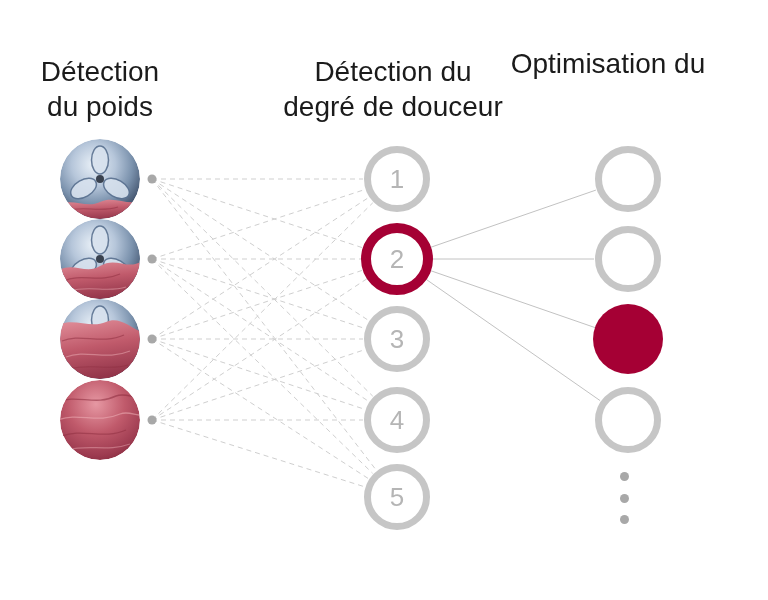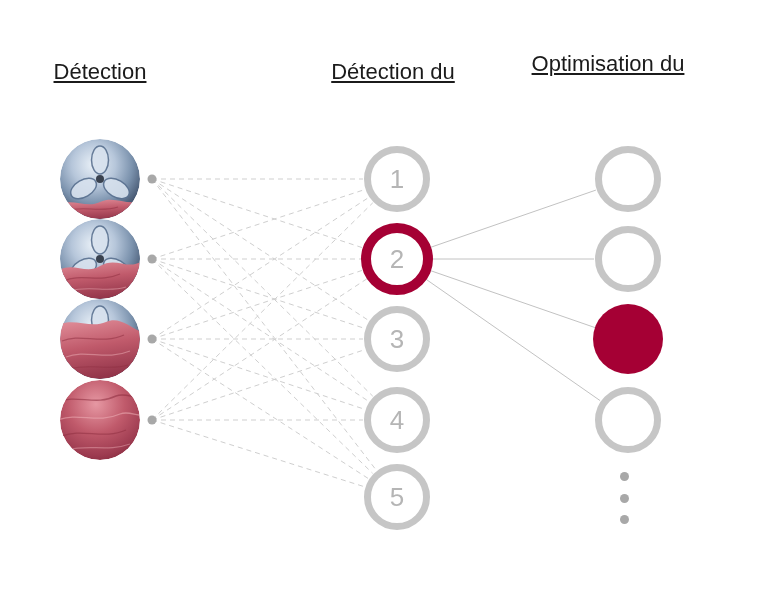--- a/index.html
+++ b/index.html
@@ -1,20 +1,20 @@
 <!DOCTYPE html>
 <html style="--accent-red: #a50034; --ring-gray: #c6c6c6; --number-gray: #b5b5b5; --line-gray: #cfcfcf; --solid-line-gray: #c2c2c2; --dot-gray: #a8a8a8; --text-dark: #1b1b1b;"><head>
 <meta charset="utf-8">
 <style>
   html,body { margin:0; padding:0; background:#fff; }
   body { font-family:"Liberation Sans", sans-serif; }
   .canvas { position:relative; width:768px; height:600px; background:#ffffff; overflow:hidden; }
 
   .col-header { position:absolute; text-align:center; color:var(--text-dark,#1b1b1b);
-                font-size:22px; line-height:35px; z-index:3;text-decoration:underline; }
+                font-size:28px; line-height:35px; z-index:3; }
   .col-header span { display:block; }
 
   svg.links { position:absolute; left:0; top:0; z-index:1; }
   .links .dashed   { stroke:var(--line-gray,#cfcfcf); stroke-width:1; stroke-dasharray:5 4; fill:none; }
   .links .solid    { stroke:var(--solid-line-gray,#c2c2c2); stroke-width:1; fill:none; }
   .links .node-dot { fill:var(--dot-gray,#a8a8a8); }
 
   .img-node { position:absolute; width:80px; height:80px; border-radius:50%; overflow:hidden; z-index:2; }
 
   .ring { position:absolute; border-radius:50%; background:#fff; box-sizing:border-box;
@@ -28,23 +28,25 @@
   .mini-dot { position:absolute; width:9px; height:9px; border-radius:50%;
               background:var(--dot-gray,#b5b5b5); z-index:2; }
 </style>
 </head>
 <body>
 
 <div class="canvas">
 
   <div class="col-header" style="left:10px; top:54px; width:180px;">
     <span>Détection</span>
+    <span>du poids</span>
   </div>
   <div class="col-header" style="left:273px; top:54px; width:240px;">
     <span>Détection du</span>
+    <span>degré de douceur</span>
   </div>
   <div class="col-header" style="left:488px; top:46px; width:240px;">
     <span>Optimisation du</span>
   </div>
 
   <svg class="links" width="768" height="600" viewBox="0 0 768 600">
     <g>
       <line class="dashed" x1="152" y1="179" x2="363" y2="179"></line>
       <line class="dashed" x1="152" y1="179" x2="362.8" y2="247.8"></line>
       <line class="dashed" x1="152" y1="179" x2="368.5" y2="320.4"></line>

